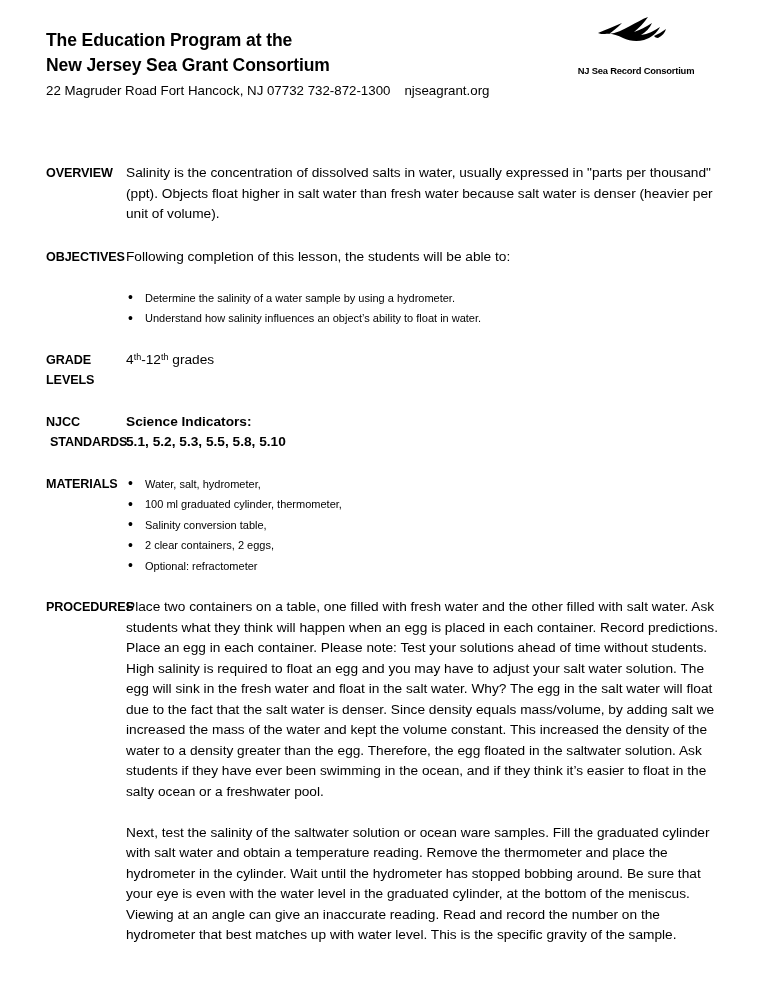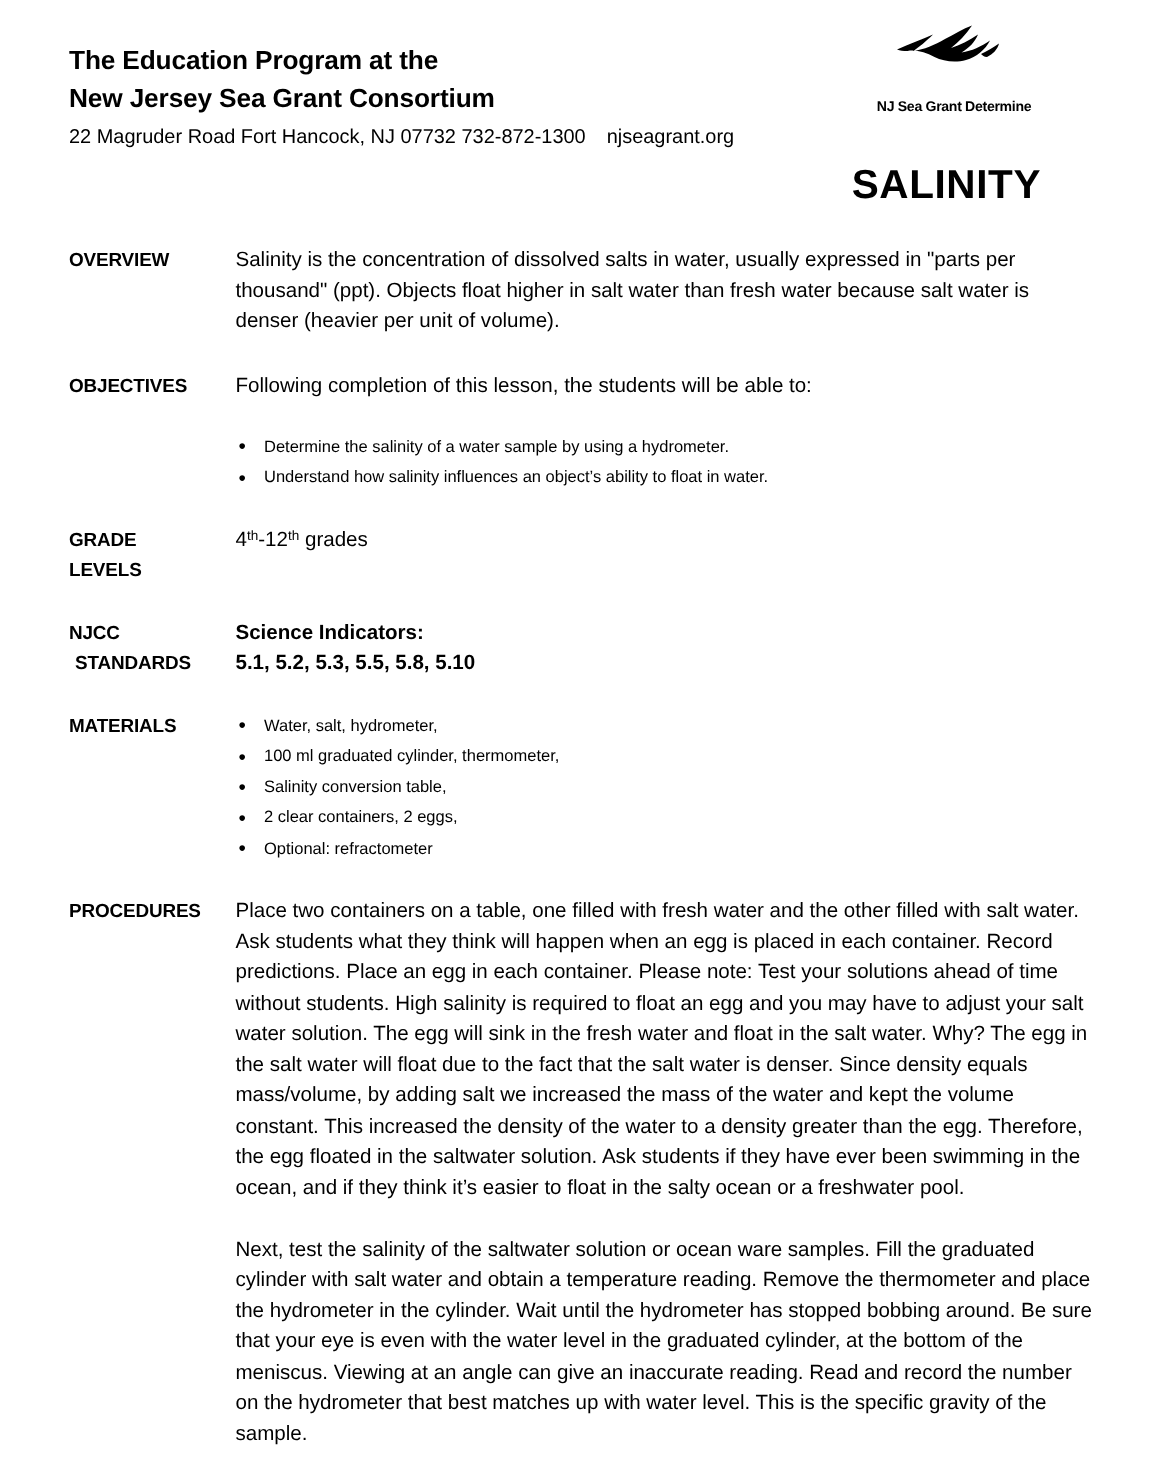--- a/index.html
+++ b/index.html
@@ -106,21 +106,20 @@
   .content {
     position: absolute;
     left: 0px;
     top: 163px;
     width: 767px;
   }
   .section {
     position: relative;
     display: flex;
     align-items: flex-start;
-    gap: 31px;
   }
   .sec-label {
     width: 126px;
     flex: 0 0 126px;
     padding-left: 46px;
     box-sizing: border-box;
     font-size: 12.6px;
     font-weight: bold;
     line-height: 20.5px;
     letter-spacing: -0.1px;
@@ -183,24 +182,23 @@
     <div class="lh-address"><span>22 Magruder Road Fort Hancock, NJ 07732 732-872-1300</span><span class="site">njseagrant.org</span></div>
   </div>
 
   <div class="logo">
     <span class="logo-bird">
       <svg viewBox="0 0 76 26" width="76" height="26" aria-hidden="true">
         <path d="M2 17 C11 13 19 10 26 7 C21 12 17 15 13 18 C20 17 27 14 34 10 C40 7 46 3 52 1 C48 7 43 12 38 16 C44 14 50 11 56 7 C54 12 50 16 45 19 C52 18 58 15 64 11 C61 17 55 22 48 24 C41 26 33 25 27 22 C21 19 15 17 9 18 C6 18 4 18 2 17 Z" fill="#000000"></path>
         <path d="M58 20 C62 18 66 16 70 13 C69 17 66 20 62 22 C60 22 59 21 58 20 Z" fill="#000000"></path>
       </svg>
     </span>
-    <div class="logo-sub">NJ Sea Grant Determine</div>
+    <div class="logo-sub">NJ Sea Record Consortium</div>
   </div>
 
-  <div class="doc-title">SALINITY</div>
 
   <div class="content">
 
     <div class="section">
       <div class="sec-label">OVERVIEW</div>
       <div class="sec-body">
         <p>Salinity is the concentration of dissolved salts in water, usually expressed in "parts per thousand" (ppt). Objects float higher in salt water than fresh water because salt water is denser (heavier per unit of volume).</p>
       </div>
     </div>
 

